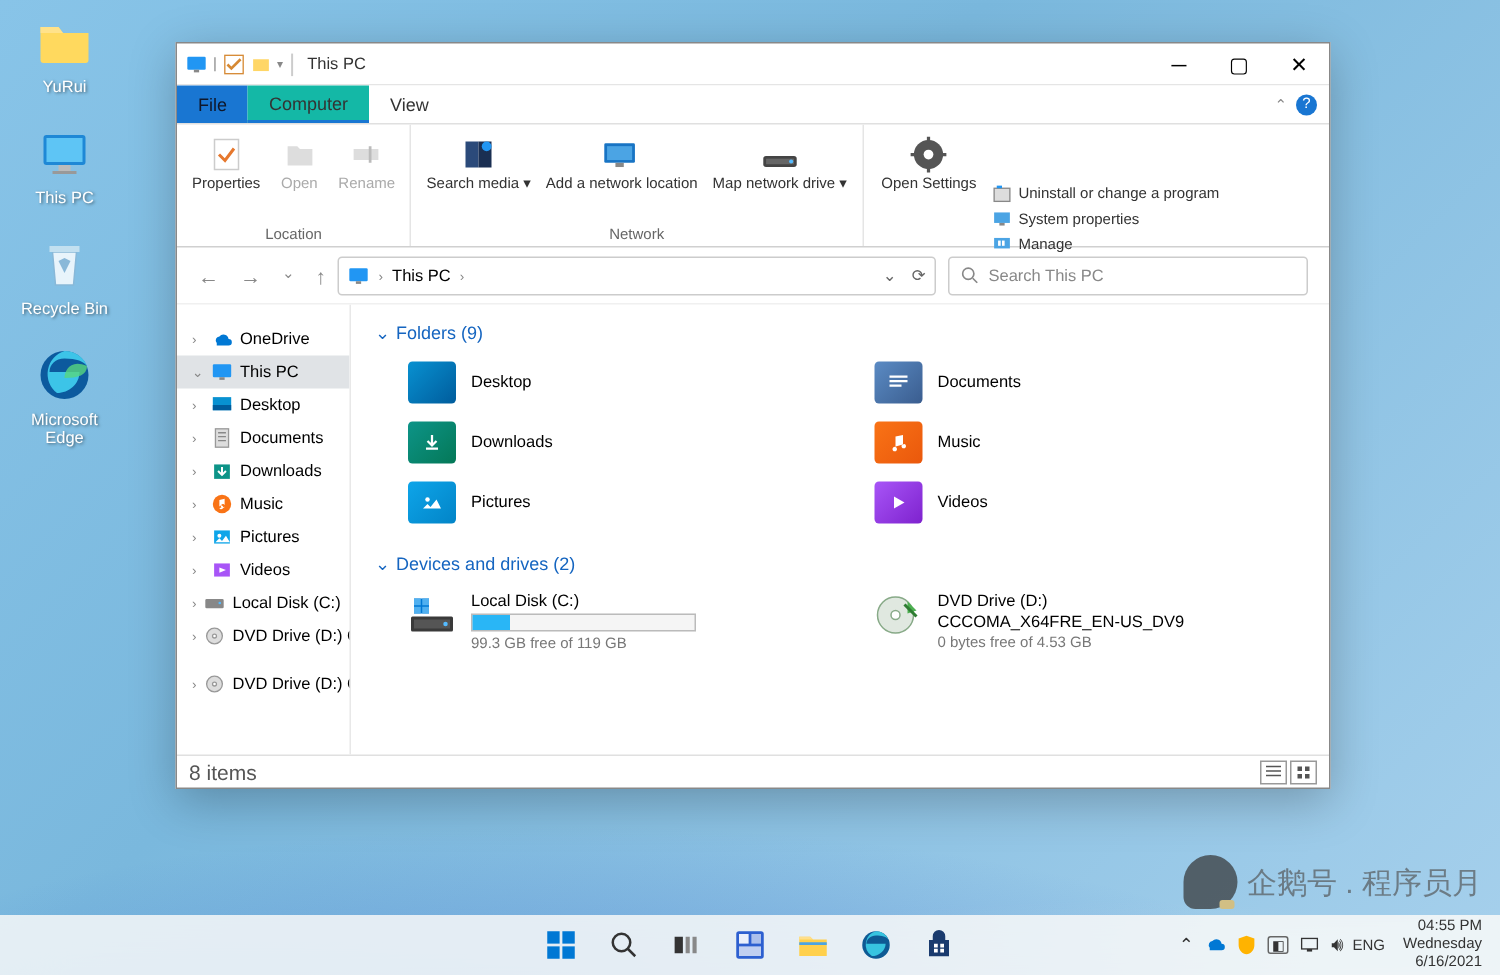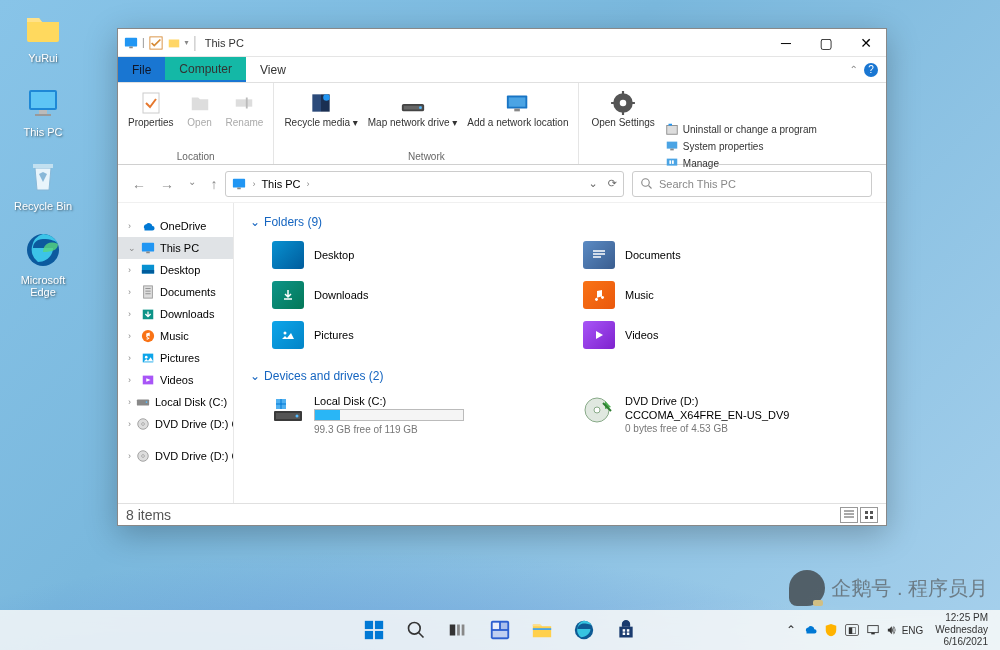--- a/index.html
+++ b/index.html
@@ -233,41 +233,41 @@
     <div class="ribbon-group">
       <div class="ribbon-group-content">
         <div class="ribbon-btn">
           <div class="ricon">
               <svg width="26" height="26" viewBox="0 0 24 24">
                 <rect x="4" y="4" width="8" height="16" fill="#2b4a7a"></rect>
                 <rect x="12" y="4" width="8" height="16" fill="#1a2f52"></rect>
                 <circle cx="17" cy="7" r="3" fill="#2196f3"></circle>
               </svg>
             </div>
-          <div class="rlabel">Recycle media ▾</div>
+          <div class="rlabel">Search media ▾</div>
+        </div>
+        <div class="ribbon-btn">
+          <div class="ricon">
+              <svg width="26" height="22" viewBox="0 0 28 22">
+                <rect x="2" y="3" width="22" height="14" rx="1" fill="#1874c4"></rect>
+                <rect x="4" y="5" width="18" height="10" fill="#4ba4e4"></rect>
+                <rect x="10" y="17" width="6" height="3" fill="#888"></rect>
+              </svg>
+            </div>
+          <div class="rlabel">Add a network location</div>
         </div>
         <div class="ribbon-btn">
           <div class="ricon">
               <svg width="26" height="22" viewBox="0 0 28 22">
                 <rect x="2" y="12" width="24" height="8" rx="2" fill="#444"></rect>
                 <rect x="4" y="14" width="20" height="4" fill="#666"></rect>
                 <circle cx="22" cy="16" r="1.5" fill="#5bf"></circle>
               </svg>
             </div>
           <div class="rlabel">Map network drive ▾</div>
-        </div>
-        <div class="ribbon-btn">
-          <div class="ricon">
-              <svg width="26" height="22" viewBox="0 0 28 22">
-                <rect x="2" y="3" width="22" height="14" rx="1" fill="#1874c4"></rect>
-                <rect x="4" y="5" width="18" height="10" fill="#4ba4e4"></rect>
-                <rect x="10" y="17" width="6" height="3" fill="#888"></rect>
-              </svg>
-            </div>
-          <div class="rlabel">Add a network location</div>
         </div>
       </div>
       <div class="ribbon-group-label">Network</div>
     </div>
 
     <div class="ribbon-sys">
       <div class="ribbon-sys-content">
         <div class="ribbon-sys-left">
           <div class="ribbon-btn">
             <div class="ricon">
@@ -639,18 +639,18 @@
         </svg>
       <span style="border:1px solid #666;border-radius:2px;padding:0 2px;font-size:9px">◧</span>
       <svg width="14" height="14" viewBox="0 0 16 16">
           <rect x="2" y="3" width="12" height="8" fill="none" stroke="#333"></rect>
           <rect x="6" y="11" width="4" height="2" fill="#333"></rect>
         </svg>
       <span style="font-size:13px">🔊︎</span>
     </div>
     <span>ENG</span>
     <div class="clock">
-      <div>12:25 PM</div>
+      <div>04:55 PM</div>
       <div>Wednesday</div>
       <div>6/16/2021</div>
     </div>
   </div>
 </div>
 
 </body></html>

